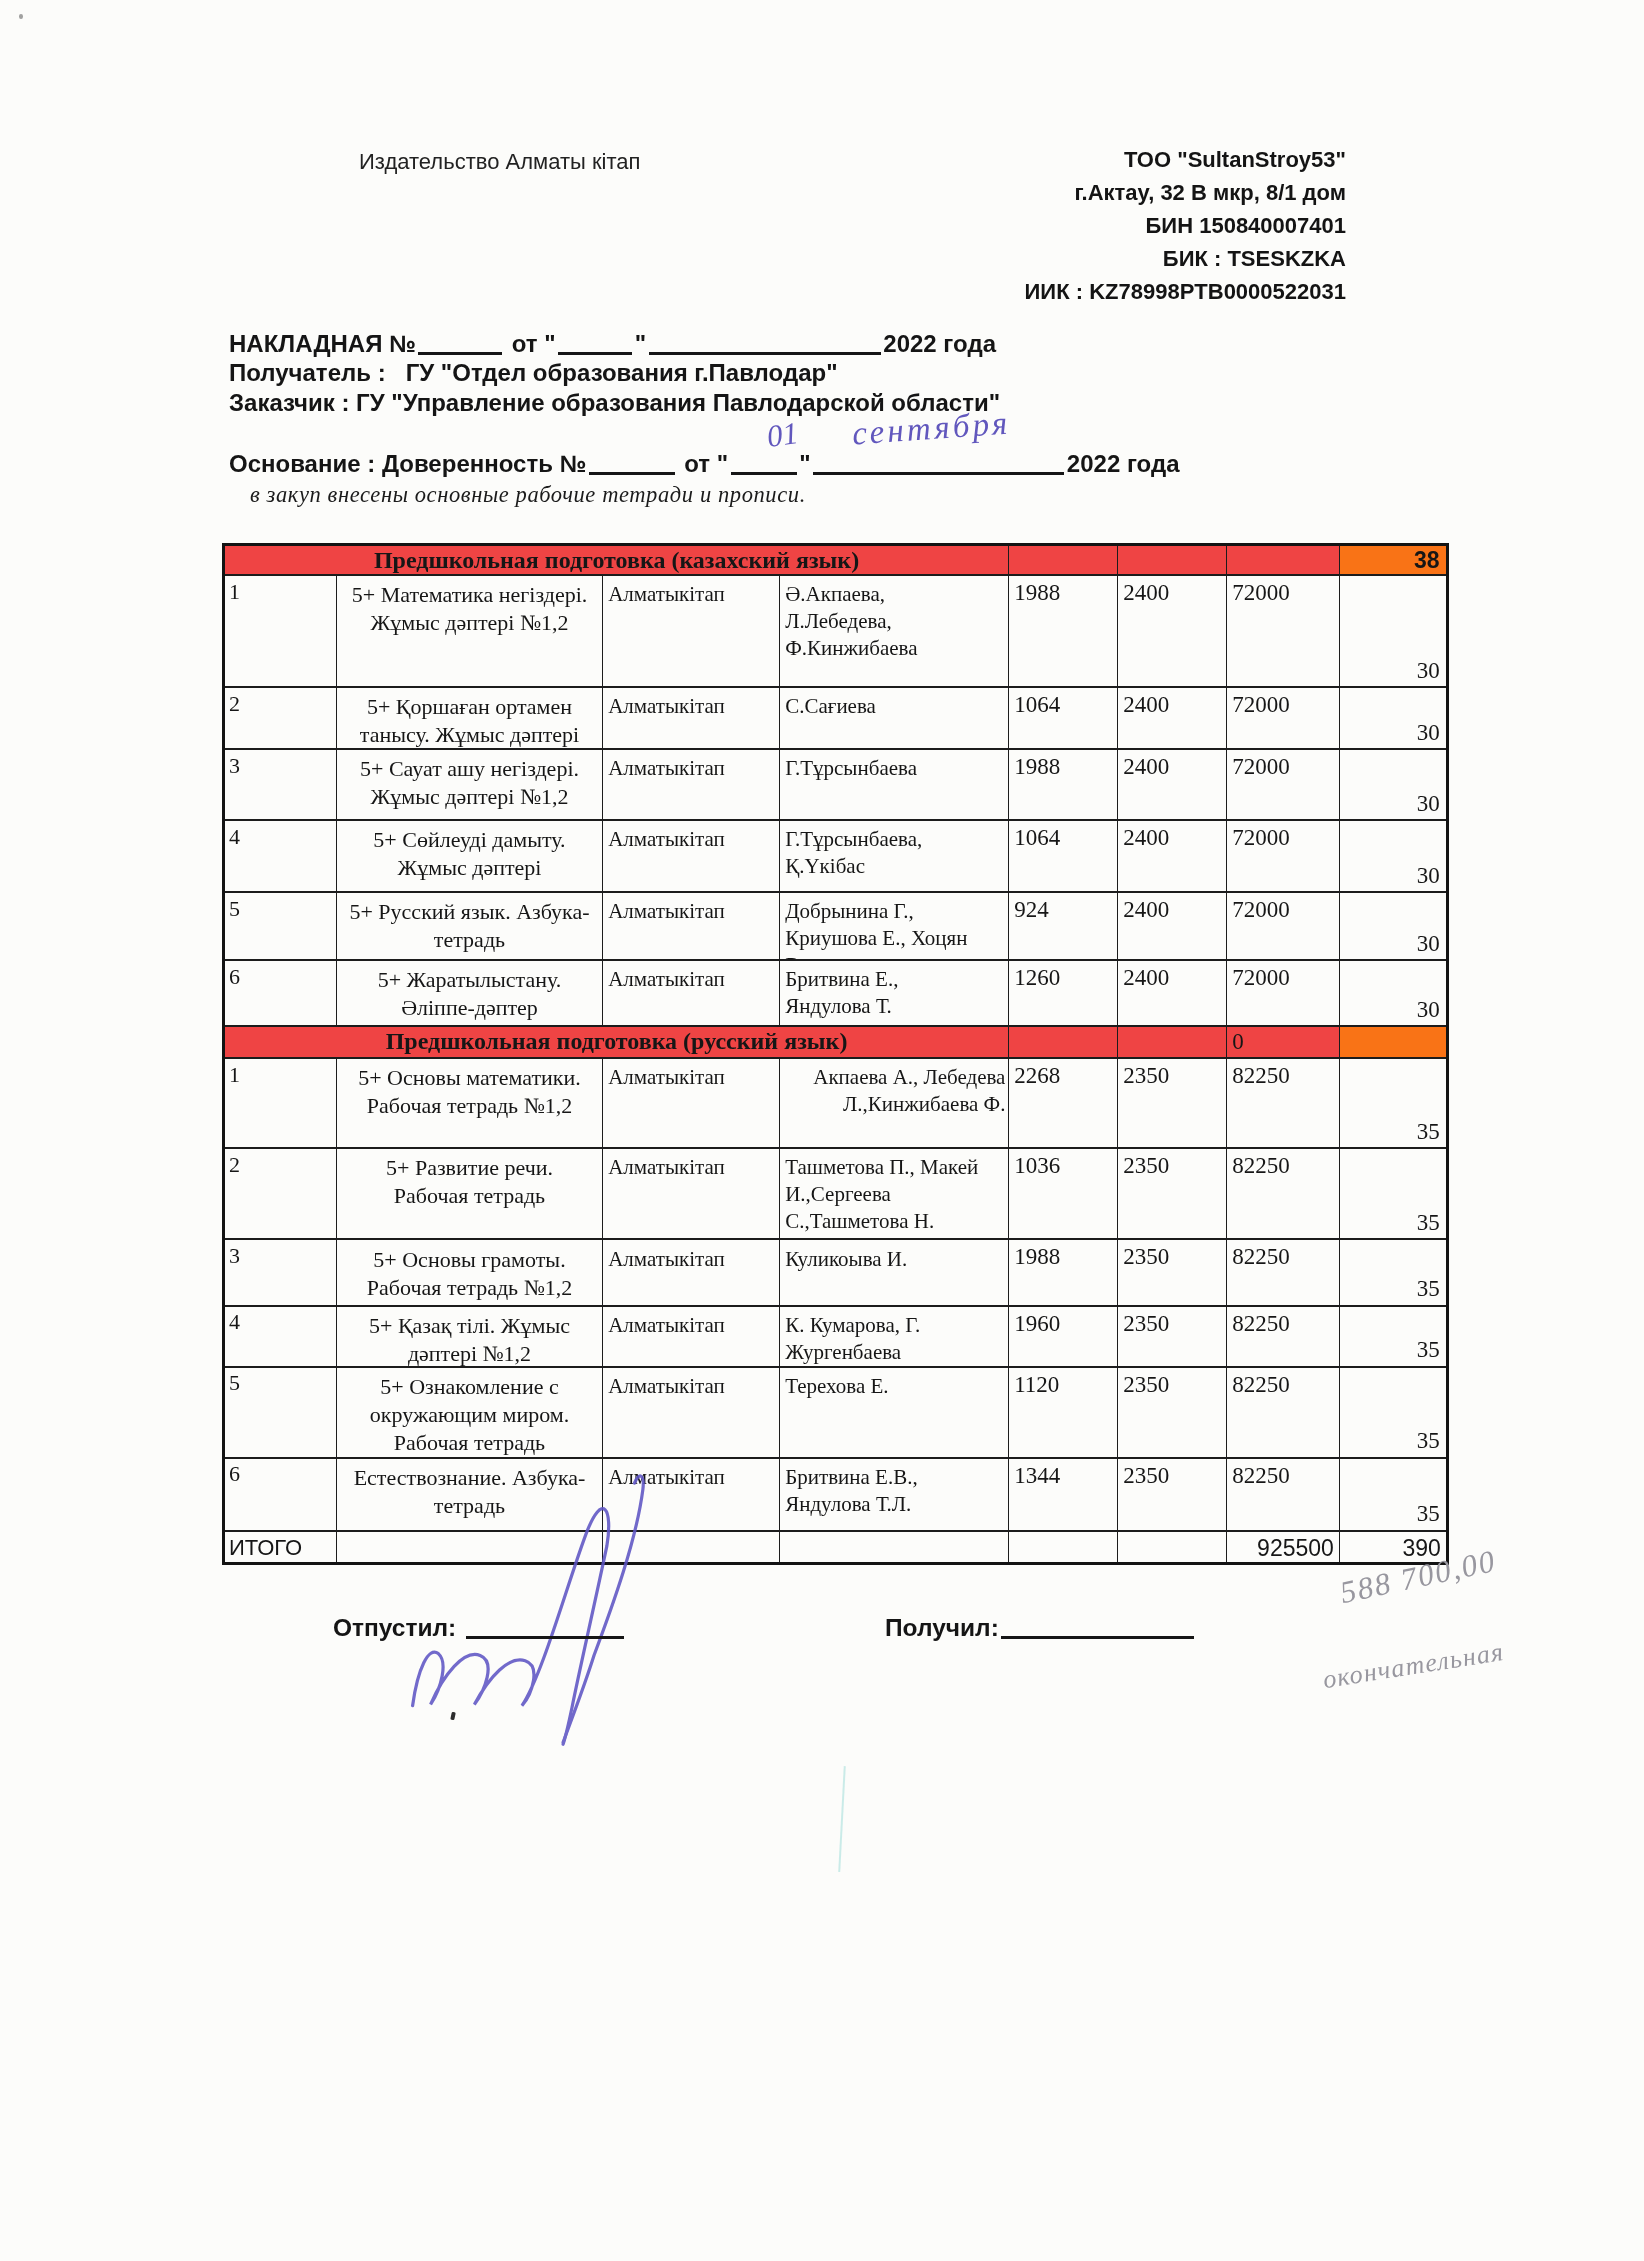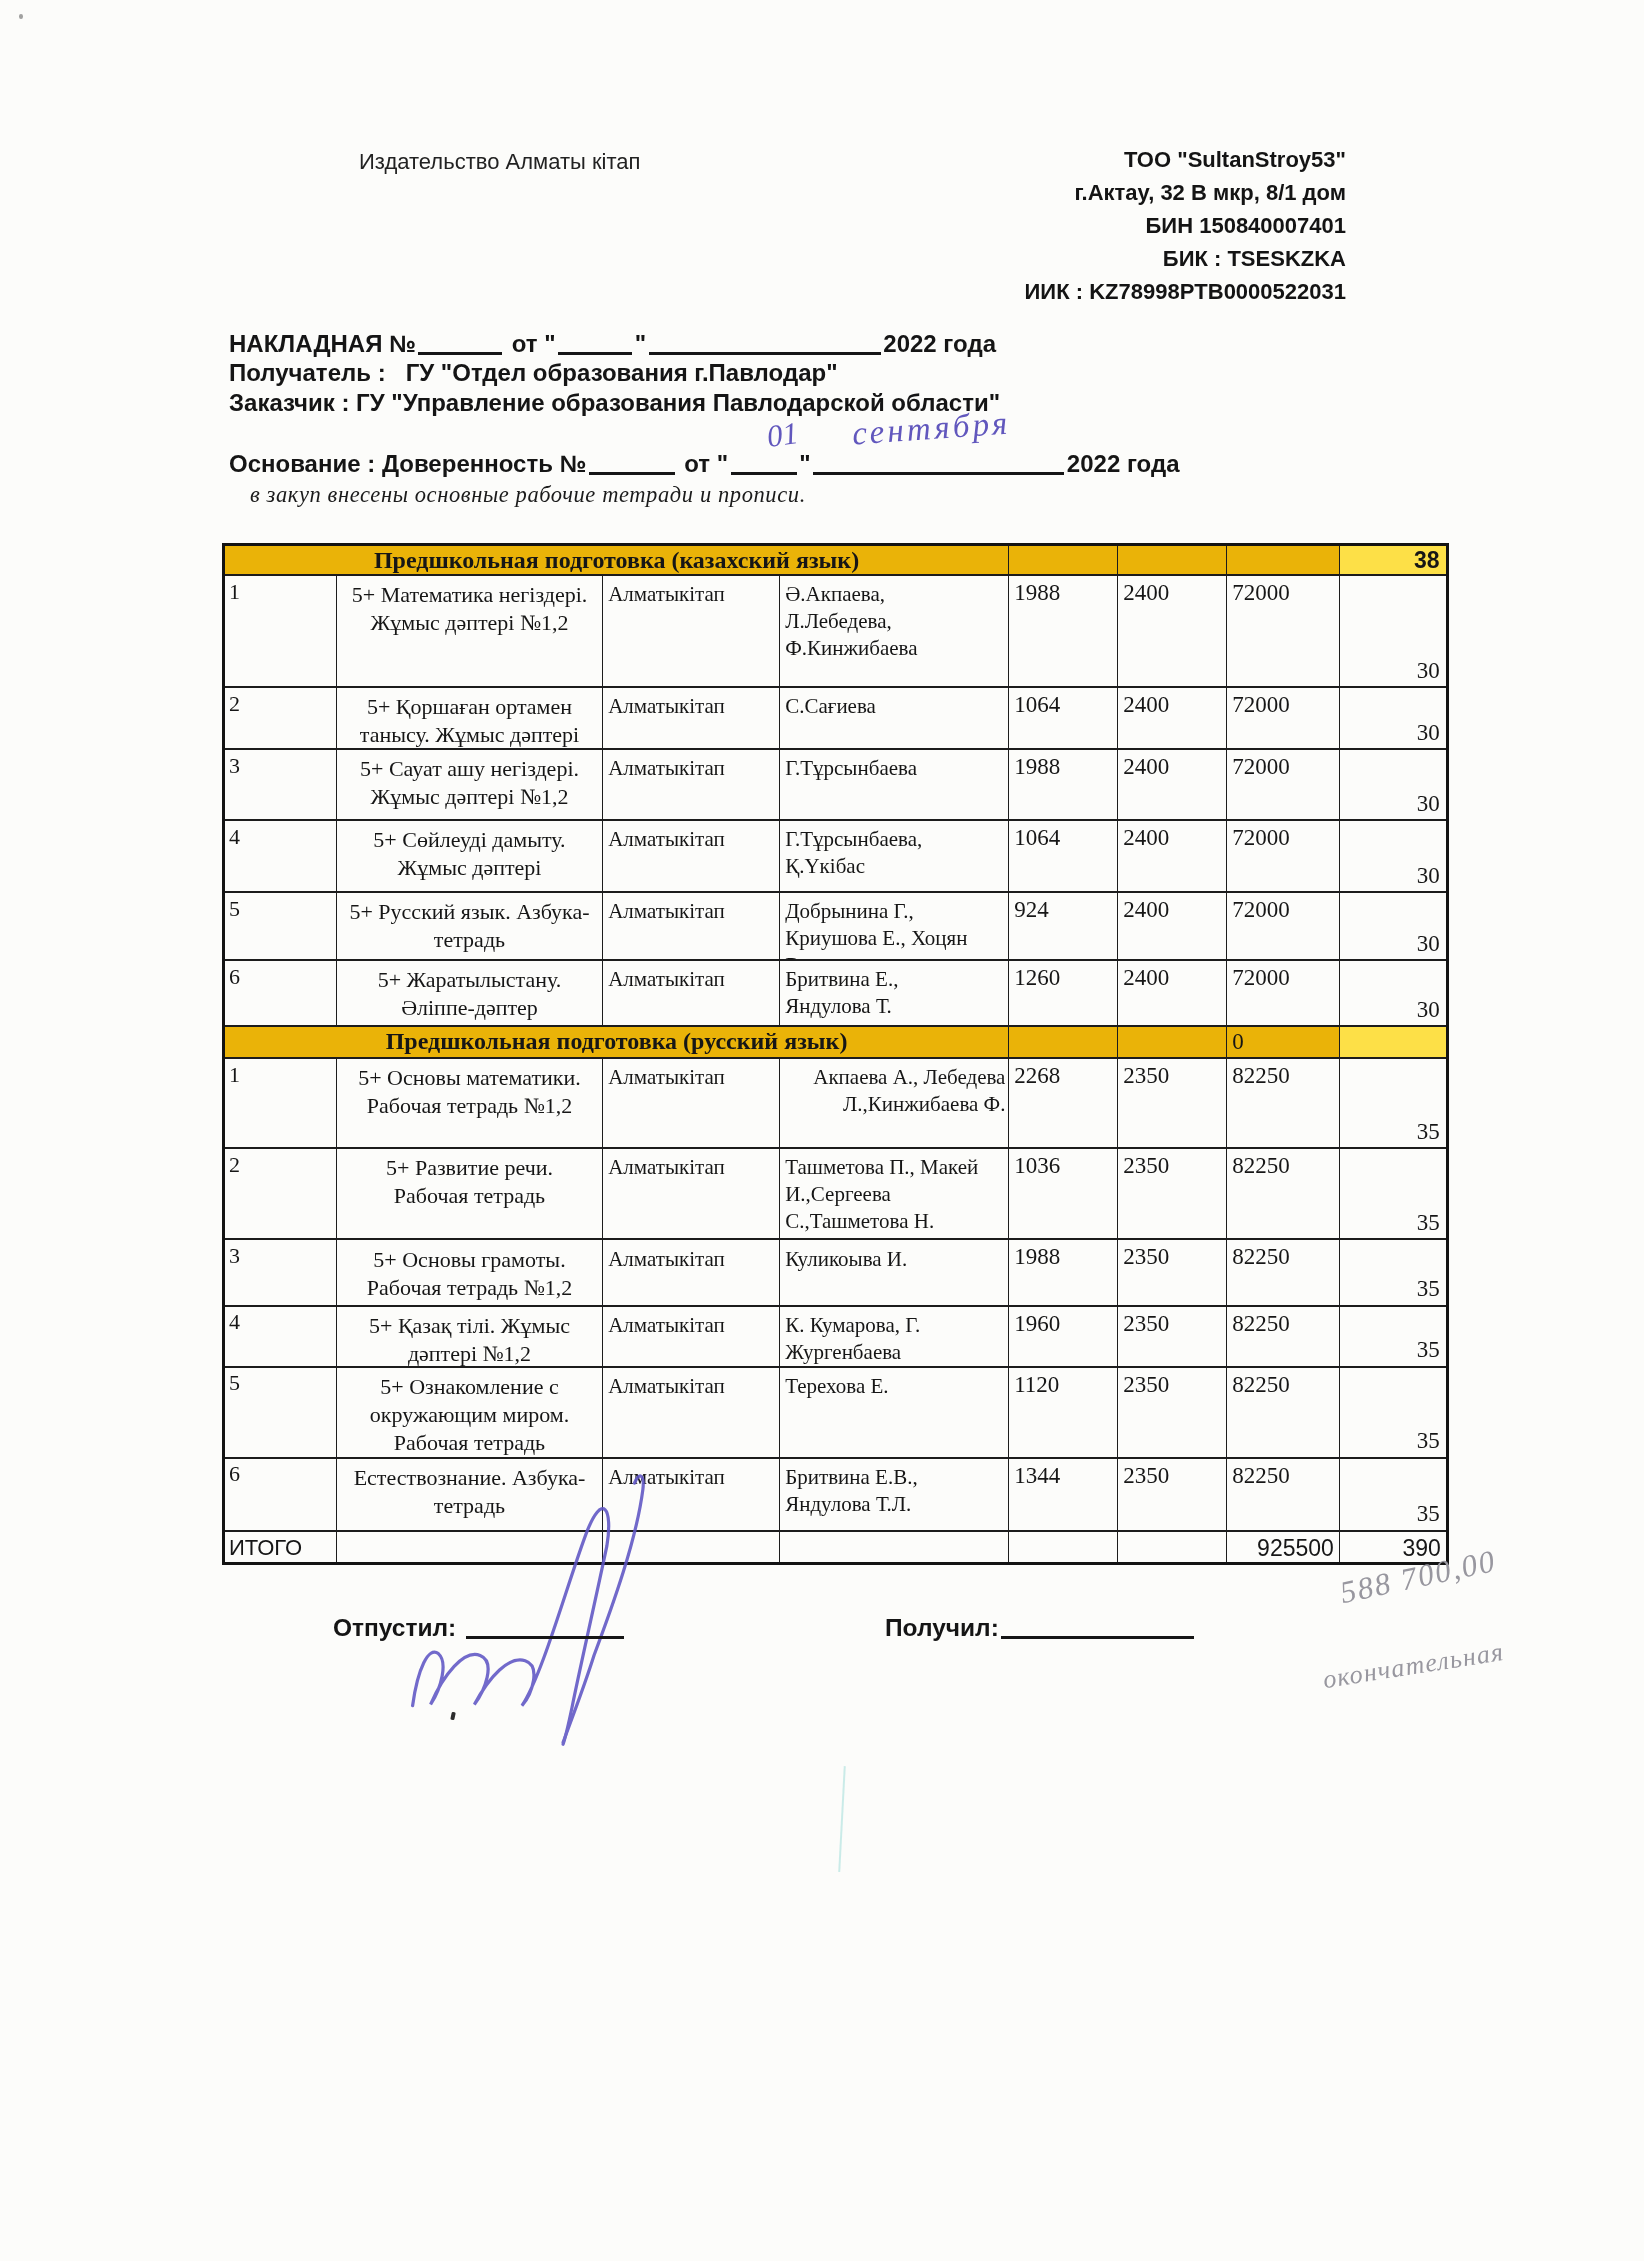--- a/index.html
+++ b/index.html
@@ -28,22 +28,22 @@
   table.doc-table{
     position:absolute;left:222px;top:543px;width:1224px;
     border-collapse:collapse;table-layout:fixed;
     font-family:"Liberation Serif",serif;color:#161616;
     border:3.9px solid #131313;
   }
   .doc-table td{
     border:1.9px solid #1c1c1c;border-top-width:2.6px;border-bottom-width:2.6px;
     vertical-align:top;padding:0;overflow:hidden;
   }
-  tr.section-row td{background:#eab308;}
-  tr.section-row td.last-col{background:#fde047;}
+  tr.section-row td{background:#ef4444;}
+  tr.section-row td.last-col{background:#f97316;}
   .sectitle{font-weight:bold;font-size:24px;text-align:center;padding-top:0.6px;}
   .sec-count{font-weight:bold;font-size:23px;text-align:right;padding:1.3px 6.4px 0 0;
              font-family:"Liberation Sans",sans-serif;}
   .sec-zero{font-size:23px;padding:1.3px 0 0 5.2px;}
   .numcell{font-size:22px;padding:2.6px 0 0 3.9px;}
   .titlebox{font-size:22px;text-align:center;line-height:28px;padding-top:5.2px;}
   .textbox{font-size:21px;line-height:27px;padding:5.2px 2.6px 0 5.2px;}
   .valcell{font-size:23px;padding:3.9px 0 0 5.2px;}
   td.count-td{position:relative;}
   .countv{position:absolute;right:6.4px;bottom:2.6px;font-size:23px;}

